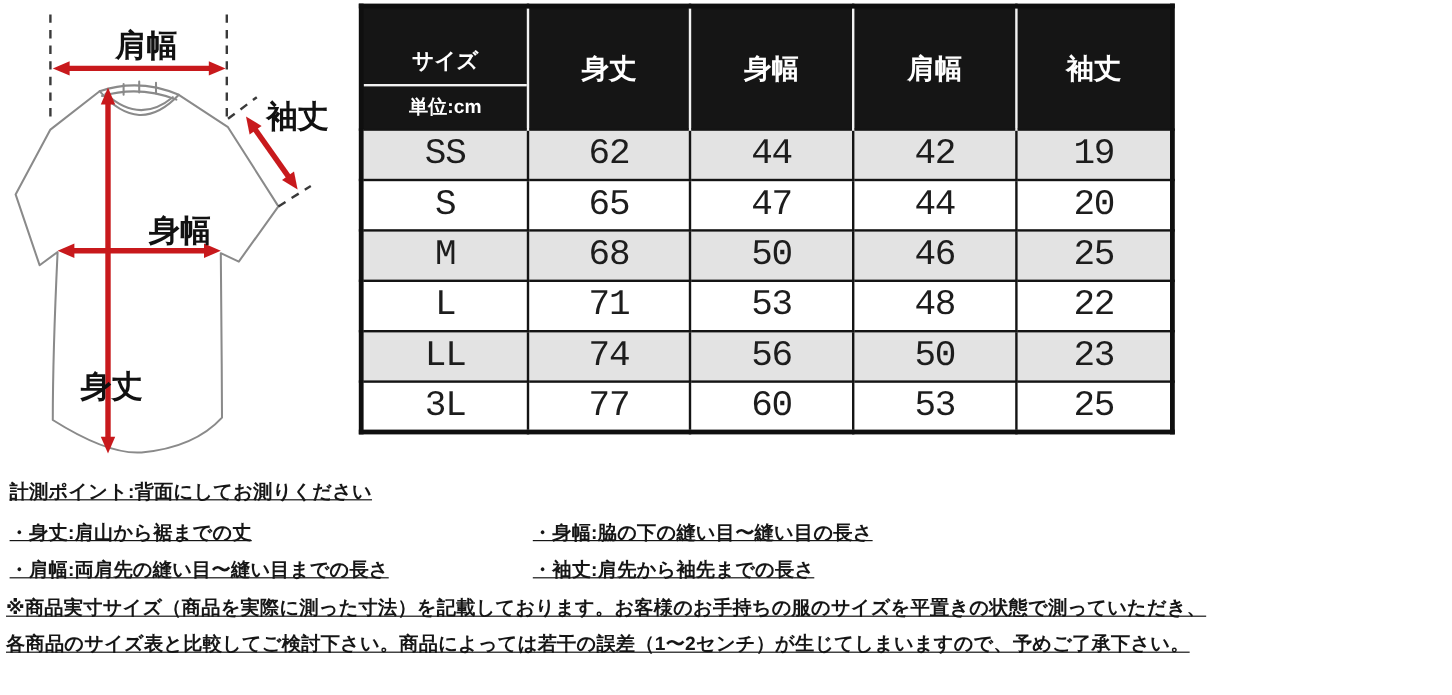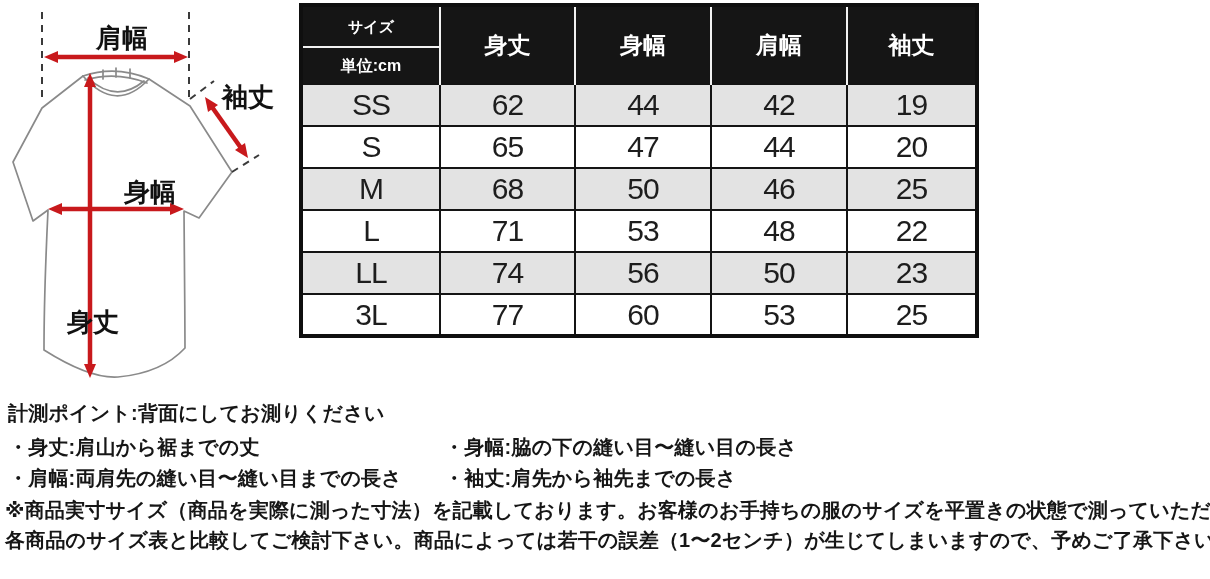--- a/index.html
+++ b/index.html
@@ -34,36 +34,37 @@
     border-collapse: collapse; table-layout: fixed;
     border: 4px solid #0f0f0f;
   }
   .size-table th {
     background: #151515; color: #ffffff;
     font-weight: 700; font-size: 23px;
     height: 78px; padding: 0; text-align: center; vertical-align: middle;
   }
   .size-table th + th { border-left: 2px solid #f2f2f2; }
   .size-table .corner-cell { padding: 0; }
-  .corner-top { height: 39px; line-height: 40px; font-size: 15px; }
+  .corner-top { height: 39px; line-height: 40px; font-size: 18px; margin-top: 24px; }
   .corner-bottom { height: 37px; line-height: 36px; font-size: 16px; border-top: 2px solid #f2f2f2; }
   .size-table td {
     height: 42px; padding: 0; text-align: center; vertical-align: middle;
     font-size: 30px; color: #1d1d1d; font-weight: 400;
     border: 2px solid #141414;
     letter-spacing: -1px;
+    font-family: Liberation Mono, monospace;
   }
   .size-table tbody tr:nth-child(odd) td { background: #e3e3e3; }
   .size-table tbody tr:nth-child(even) td { background: #ffffff; }
 
   
   .note {
     position: absolute; left: 8px;
-    font-weight: 700; font-size: 20px; color: #161616;
-    white-space: nowrap; letter-spacing: 0.2px;
+    font-weight: 700; font-size: 16px; color: #161616;
+    white-space: nowrap; letter-spacing: 0.2px; text-decoration: underline;
   }
   .note-measure { top: 400px; }
   .bullet-row { display: flex; }
   .bullet-row-1 { top: 434px; }
   .bullet-row-2 { top: 465px; }
   .bullet-left { display: inline-block; width: 436px; }
   .note-disc-1 { top: 497px; left: 5px; }
   .note-disc-2 { top: 527px; left: 5px; }
 </style>
 </head>

